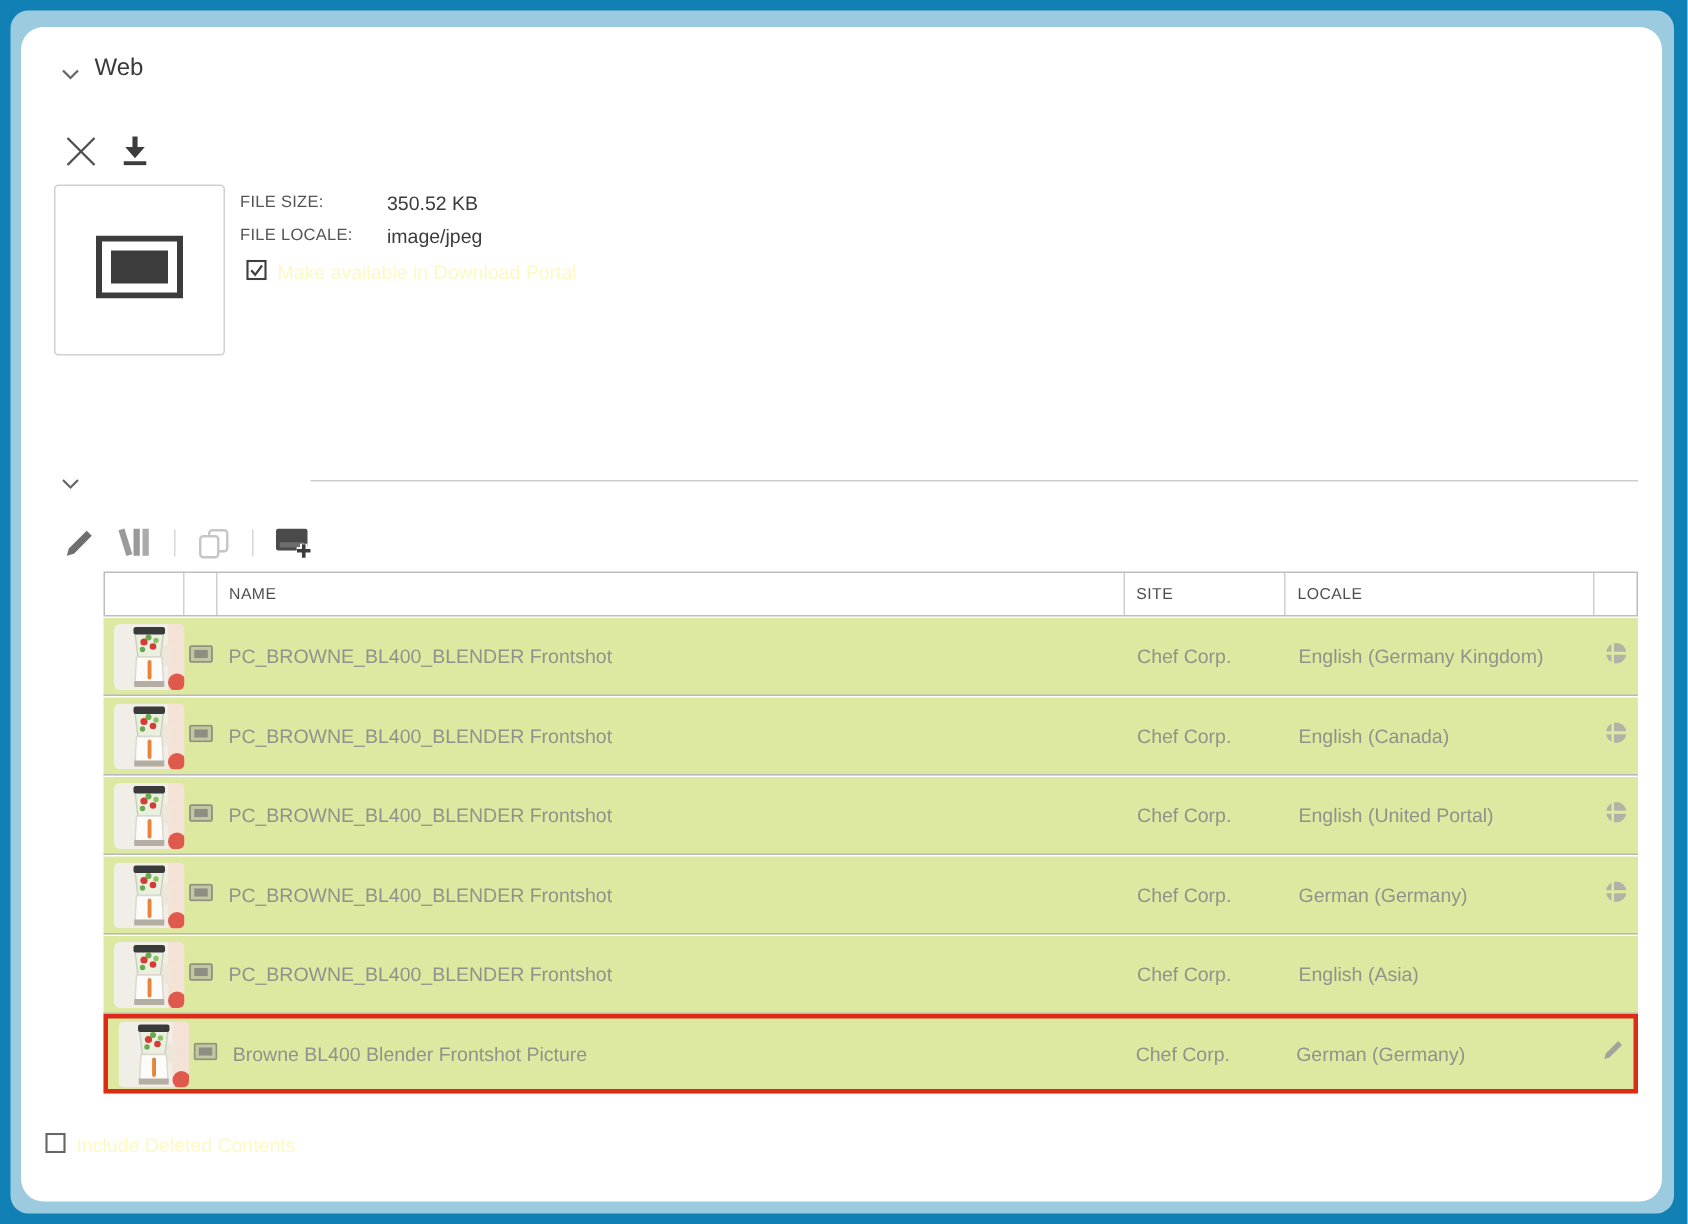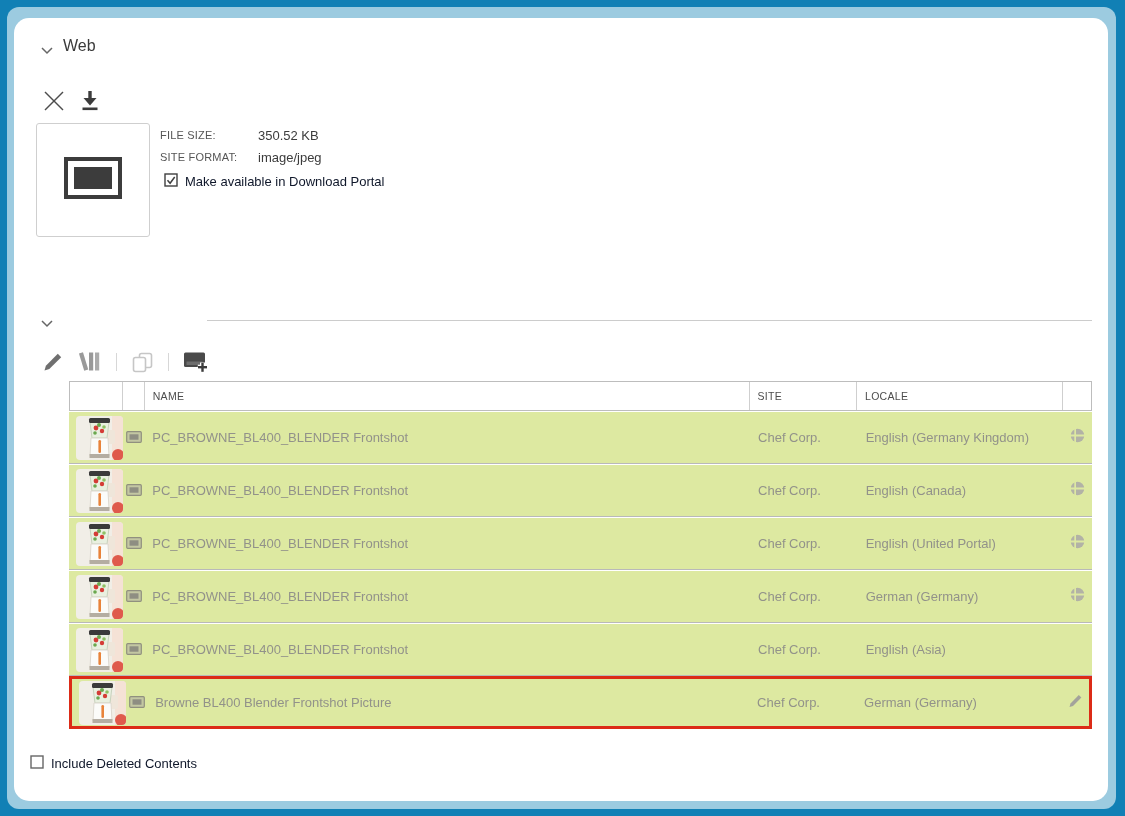--- a/index.html
+++ b/index.html
@@ -11,21 +11,21 @@
 
   
   .sec-title { font-size:16px; color:#3a3a3a; }
   .sec-title-bold { font-size:18px; font-weight:bold; color:#ffffff; }
   .sec-rule { height:1px; background:#cccccc; }
 
   
   .flabel { font-size:11px; color:#555; letter-spacing:0.2px; }
   .fvalue { font-size:13px; color:#3c3c3c; }
   .thumbbox { width:114px; height:114px; border:1px solid #cfcfcf; border-radius:3px; display:flex; align-items:center; justify-content:center; background:#fff; }
-  .chk-row { display:flex; align-items:center; gap:7px; font-size:13px; color:#0f172a; }
+  .chk-row { display:flex; align-items:center; gap:7px; font-size:13px; color:#fef9c3; }
 
   
   .toolbar { display:flex; align-items:center; gap:13px; }
   .tbtn { display:flex; align-items:center; justify-content:center; cursor:pointer; }
   .tsep { width:1px; height:18px; background:#d7d7d7; }
 
   
   .asset-table { position:absolute; left:33px; top:381px; width:1059px;padding-left:36px; }
   .thead { display:flex; height:30px; border:1px solid #bdbdbd; background:#fff; }
   .th { font-size:10.5px; color:#4d4d4d; letter-spacing:0.3px; display:flex; align-items:center; border-right:1px solid #cfcfcf; padding-left:8px; }
@@ -108,21 +108,21 @@
   <span>
     <svg width="58" height="42">
       <rect x="2" y="2" width="54" height="38" fill="#fff" stroke="#3c3c3c" stroke-width="4"></rect>
       <rect x="10" y="10" width="38" height="22" fill="#3c3c3c"></rect>
     </svg>
   </span>
 </div>
 
 <div class="abs flabel" style="left:160px; top:129px;">FILE SIZE:</div>
 <div class="abs fvalue" style="left:258px; top:128px;">350.52 KB</div>
-<div class="abs flabel" style="left:160px; top:151px;">SITE FORMAT:</div>
+<div class="abs flabel" style="left:160px; top:151px;">FILE LOCALE:</div>
 <div class="abs fvalue" style="left:258px; top:150px;">image/jpeg</div>
 
 <div class="abs chk-row" style="left:164px; top:173px;">
   <span>
     <svg width="14" height="14">
         <rect x="1" y="1" width="12" height="12" fill="#fff" stroke="#3f3f3f" stroke-width="1.4"></rect>
         <path d="M3.5 7.2l2.6 3 4.6-6.2" fill="none" stroke="#3f3f3f" stroke-width="1.5"></path>
       </svg>
   </span>
   <span>Make available in Download Portal</span>

